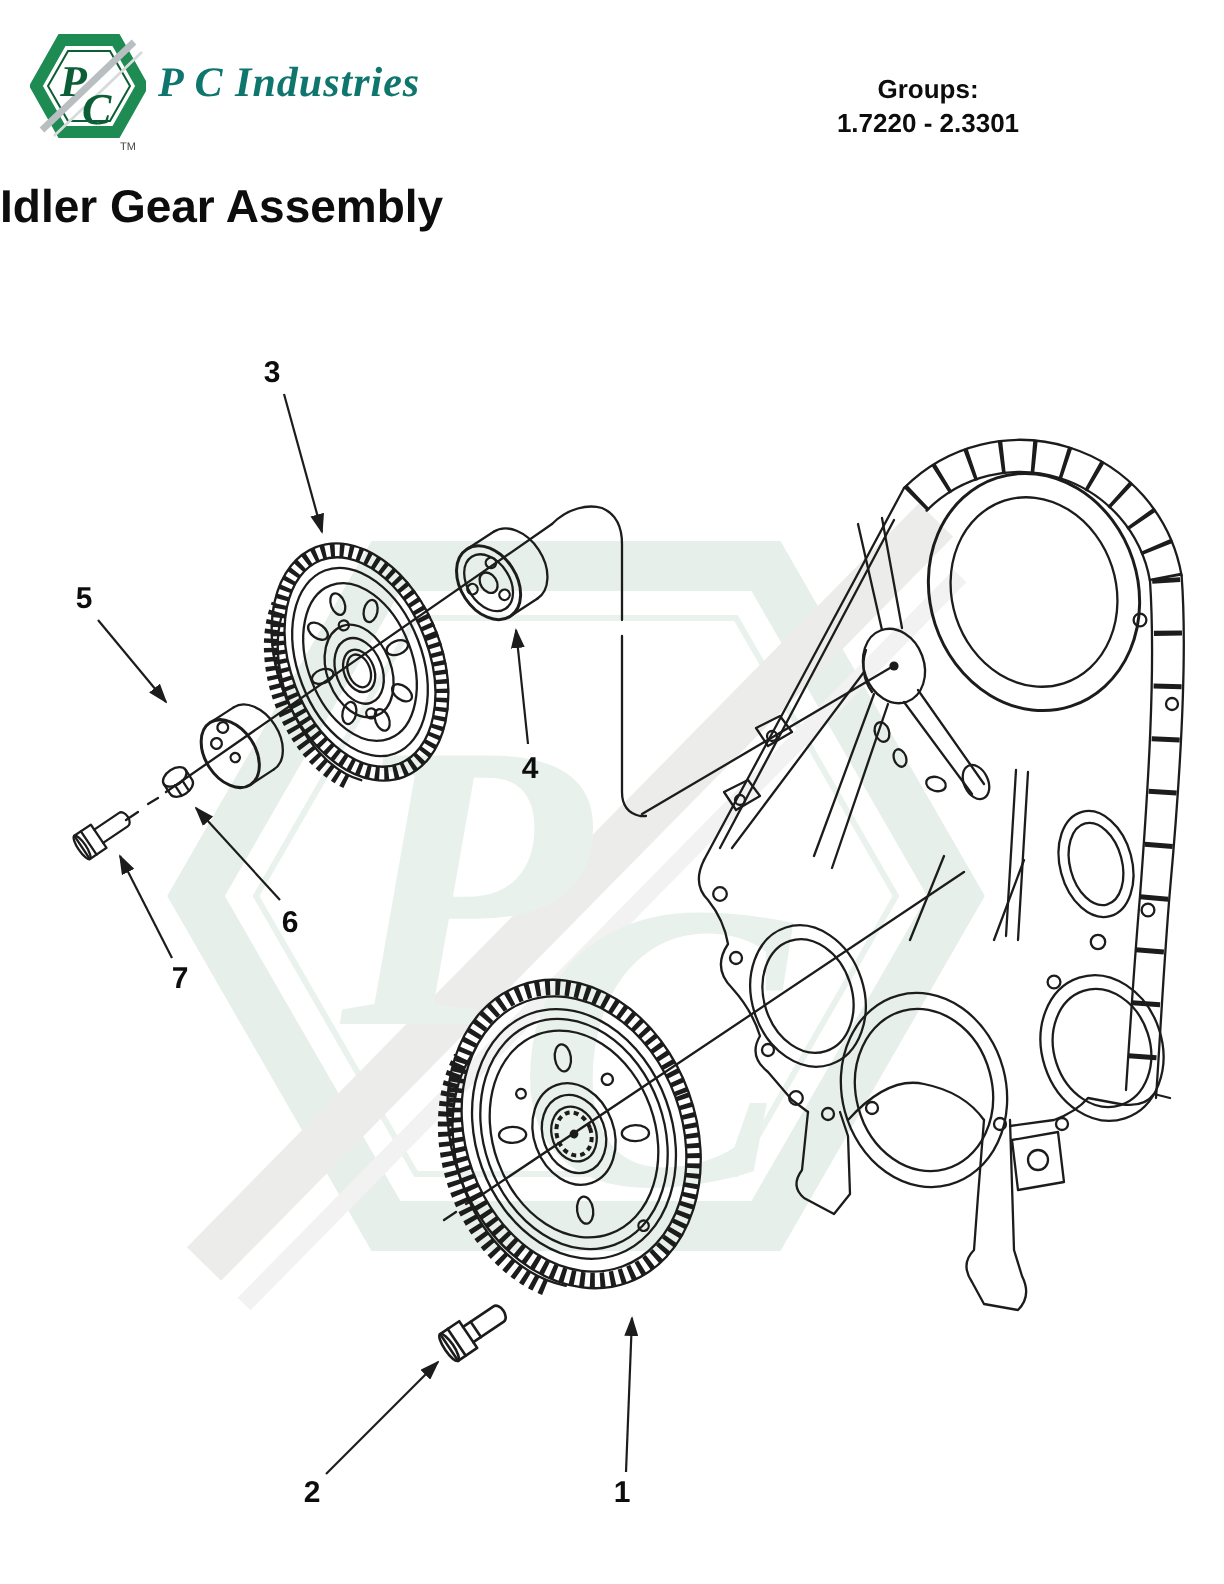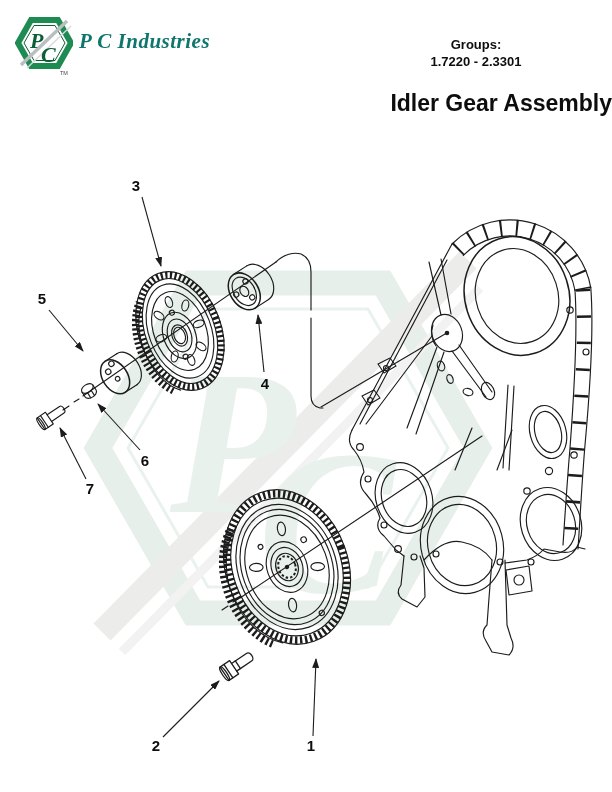--- a/index.html
+++ b/index.html
@@ -10,28 +10,27 @@
   }
   
   .logo{position:absolute;left:15px;top:12px;width:58px;height:66px;}
   .brand{
     position:absolute;left:79px;top:29px;
     font-size:21px;font-weight:bold;font-style:italic;color:#0f766e;
     letter-spacing:.5px;
     font-family:Liberation Serif, serif;
   }
   .groups{
-    position:absolute;left:398px;top:37px;width:156px;
+    position:absolute;left:386px;top:37px;width:156px;
     text-align:center;font-size:13px;font-weight:bold;line-height:16.5px;color:#0d0d0d;
   }
   .title{
     position:absolute;left:0;top:90px;width:592px;margin:0;
-    text-align:right;font-size:23px;font-weight:bold;color:#0d0d0d;
+    text-align:left;font-size:23px;font-weight:bold;color:#0d0d0d;
     font-family:"Liberation Sans",sans-serif;
-    padding-left:20px;
   }
   
   .diagram{position:absolute;left:0;top:0;width:612px;height:792px;}
   .ln{fill:none;stroke:#1c1c1c;stroke-width:1.15;stroke-linecap:round;stroke-linejoin:round;}
   .ln2{fill:none;stroke:#1c1c1c;stroke-width:1.5;stroke-linecap:round;stroke-linejoin:round;}
   .teeth{fill:none;stroke:#1c1c1c;}
   .lead{fill:none;stroke:#1c1c1c;stroke-width:1.1;}
   .callout{font:bold 15px "Liberation Sans",sans-serif;fill:#0d0d0d;}
   .wm-hex{fill:none;stroke:#e6efe9;stroke-width:25;}
   .wm-hex2{fill:none;stroke:#eaf2ed;stroke-width:3;}

